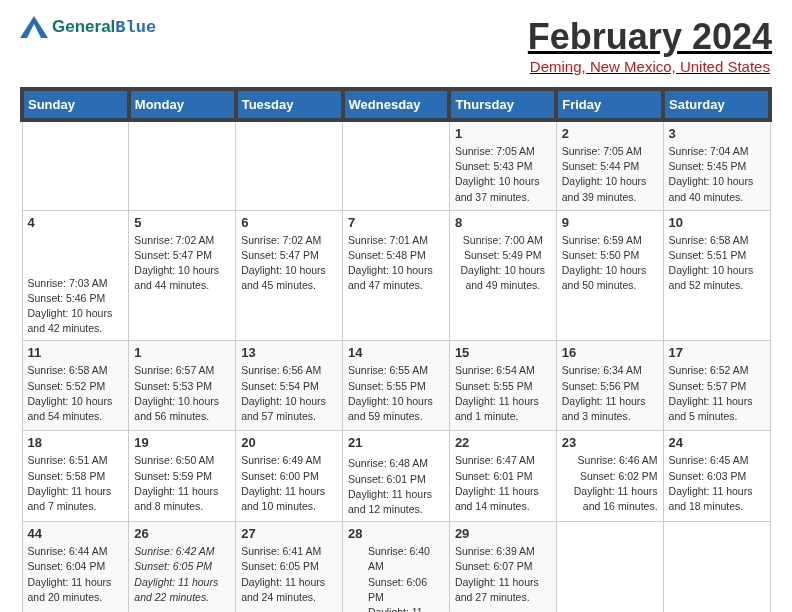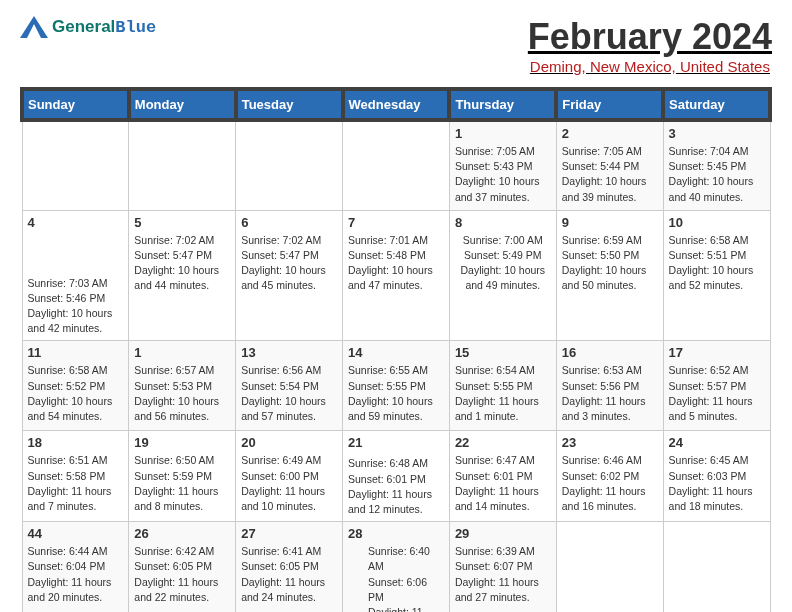--- a/index.html
+++ b/index.html
@@ -220,21 +220,21 @@
         </td>
         <td>
           <span class="day-number">15</span>
           <div class="day-info" style="white-space: pre-line;">Sunrise: 6:54 AM
 Sunset: 5:55 PM
 Daylight: 11 hours
 and 1 minute.</div>
         </td>
         <td>
           <span class="day-number">16</span>
-          <div class="day-info" style="white-space: pre-line;">Sunrise: 6:53 AM
+          <div class="day-info" style="white-space: pre-line;">Sunrise: 6:34 AM
 Sunset: 5:56 PM
 Daylight: 11 hours
 and 3 minutes.</div>
         </td>
         <td>
           <span class="day-number">17</span>
           <div class="day-info" style="white-space: pre-line;">Sunrise: 6:52 AM
 Sunset: 5:57 PM
 Daylight: 11 hours
 and 5 minutes.</div>
@@ -271,21 +271,21 @@
         </td>
         <td>
           <span class="day-number">22</span>
           <div class="day-info" style="white-space: pre-line;">Sunrise: 6:47 AM
 Sunset: 6:01 PM
 Daylight: 11 hours
 and 14 minutes.</div>
         </td>
         <td>
           <span class="day-number">23</span>
-          <div class="day-info" style="white-space: pre-line;">Sunrise: 6:46 AM
+          <div class="day-info" style="white-space: pre-line; text-align: right;">Sunrise: 6:46 AM
 Sunset: 6:02 PM
 Daylight: 11 hours
 and 16 minutes.</div>
         </td>
         <td>
           <span class="day-number">24</span>
           <div class="day-info" style="white-space: pre-line;">Sunrise: 6:45 AM
 Sunset: 6:03 PM
 Daylight: 11 hours
 and 18 minutes.</div>
@@ -294,21 +294,21 @@
       <tr>
         <td>
           <span class="day-number">44</span>
           <div class="day-info" style="white-space: pre-line;">Sunrise: 6:44 AM
 Sunset: 6:04 PM
 Daylight: 11 hours
 and 20 minutes.</div>
         </td>
         <td>
           <span class="day-number">26</span>
-          <div class="day-info" style="white-space: pre-line;">Sunrise: 6:42 AM
+          <div class="day-info" style="white-space: pre-line; font-style: italic;">Sunrise: 6:42 AM
 Sunset: 6:05 PM
 Daylight: 11 hours
 and 22 minutes.</div>
         </td>
         <td>
           <span class="day-number">27</span>
           <div class="day-info" style="white-space: pre-line;">Sunrise: 6:41 AM
 Sunset: 6:05 PM
 Daylight: 11 hours
 and 24 minutes.</div>

